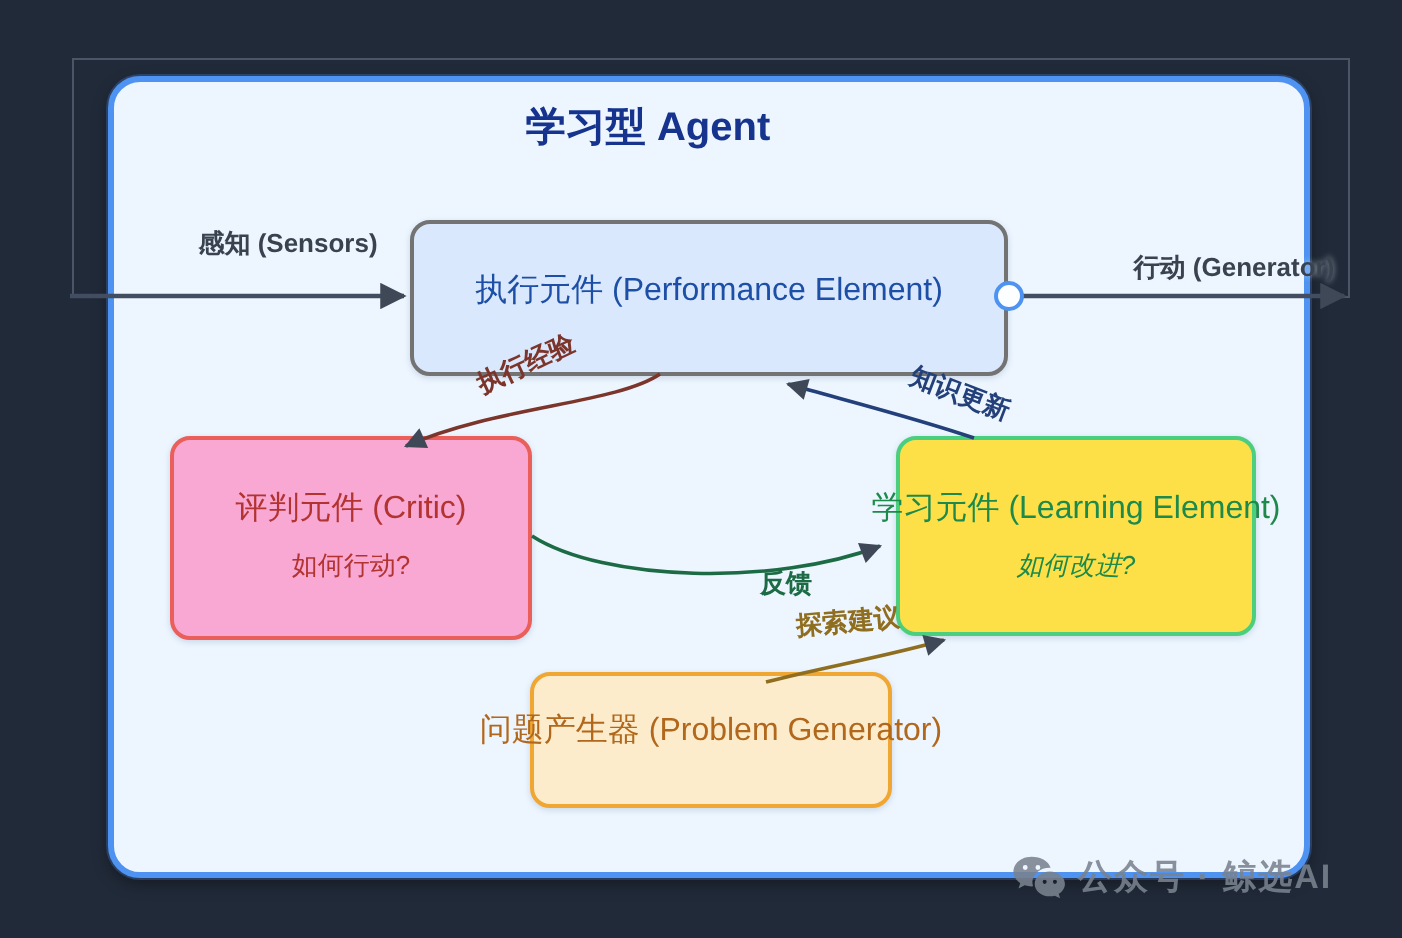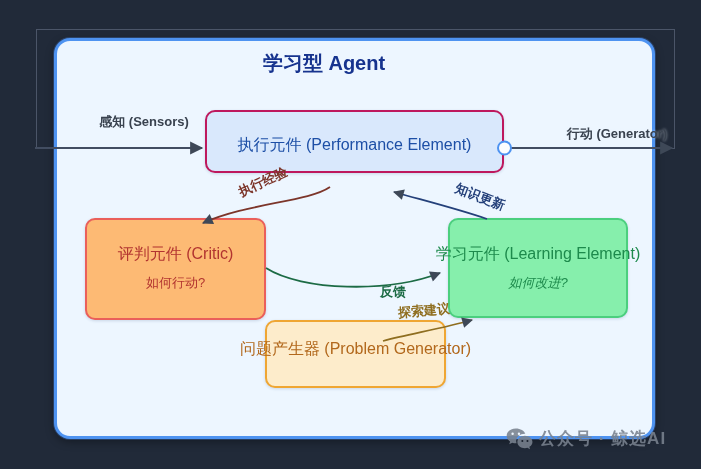--- a/index.html
+++ b/index.html
@@ -21,29 +21,29 @@
   }
   #agent-title{
     left:54px;top:50px;width:540px;text-align:center;
     font-size:20px;font-weight:bold;color:#16338e;z-index:2;white-space:nowrap;
   }
   
   .node{box-sizing:border-box;border-radius:10px;z-index:2;
         box-shadow:0 1px 3px rgba(40,70,120,.18);}
   .node-label{position:absolute;width:100%;text-align:center;font-size:16px;white-space:nowrap;}
   .node-sub{position:absolute;width:100%;text-align:center;font-size:13px;white-space:nowrap;}
-  #node-performance{left:205px;top:110px;width:299px;height:63px;background:#d9e8fc;border:2px solid #be185d;}
+  #node-performance{left:205px;top:110px;width:299px;height:78px;background:#d9e8fc;border:2px solid #737373;}
   #node-performance .node-label{top:23px;color:#1d4fa6;}
-  #node-critic{left:85px;top:218px;width:181px;height:102px;background:#fdba74;border:2px solid #ea5f5a;}
+  #node-critic{left:85px;top:218px;width:181px;height:102px;background:#f9a8d4;border:2px solid #ea5f5a;}
   #node-critic .node-label{top:24px;color:#b23430;}
   #node-critic .node-sub{top:54px;color:#b23430;}
-  #node-learning{left:448px;top:218px;width:180px;height:100px;background:#86efac;border:2px solid #4bcf7e;}
+  #node-learning{left:448px;top:218px;width:180px;height:100px;background:#fde047;border:2px solid #4bcf7e;}
   #node-learning .node-label{left:50%;transform:translateX(-50%);width:auto;top:24px;color:#1d8a4c;}
   #node-learning .node-sub{top:54px;color:#1d8a4c;font-style:italic;}
-  #node-problem{left:265px;top:320px;width:181px;height:68px;background:#fdeccb;border:2px solid #efa633;}
+  #node-problem{left:265px;top:336px;width:181px;height:68px;background:#fdeccb;border:2px solid #efa633;}
   #node-problem .node-label{left:50%;transform:translateX(-50%);width:auto;top:17px;color:#b2681c;}
   
   #edges{left:0;top:0;width:701px;height:469px;z-index:3;pointer-events:none;}
   
   .edge-label{
     position:absolute;transform:translate(-50%,-50%);
     font-size:13px;font-weight:600;white-space:nowrap;z-index:4;
   }
   #lbl-sensors{left:144px;top:122px;color:#39424f;}
   #lbl-actuators{left:617px;top:134px;color:#39424f;text-shadow:0 0 3px rgba(237,246,255,.6);}

